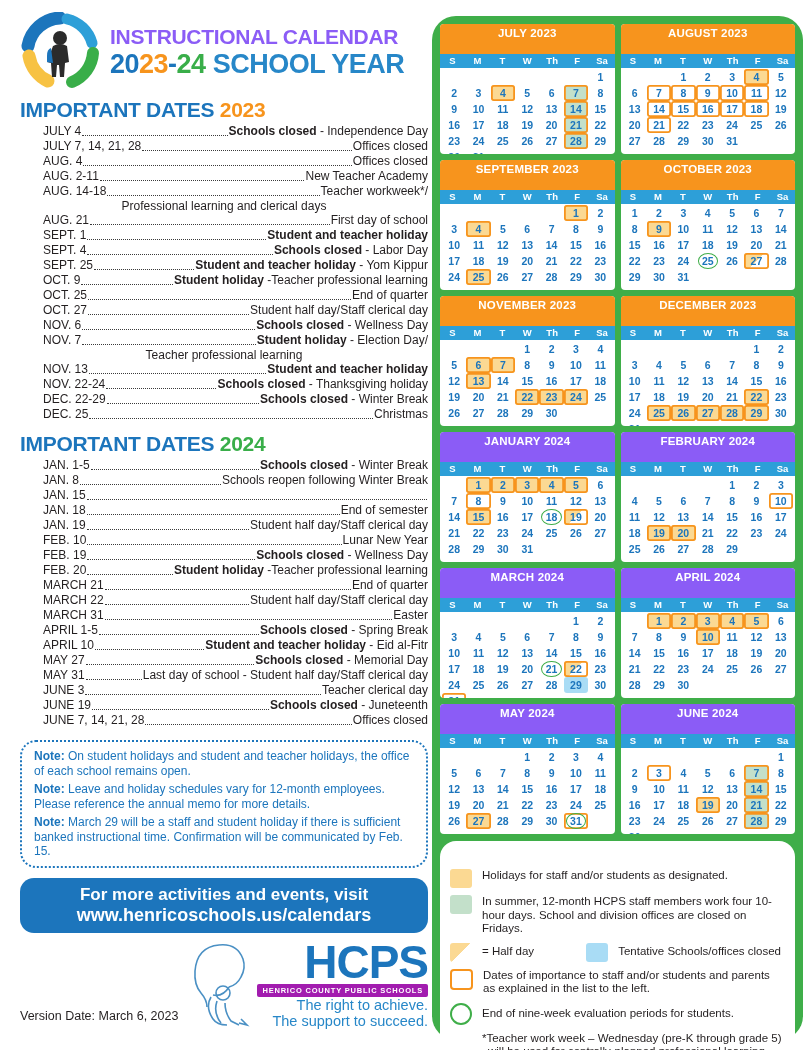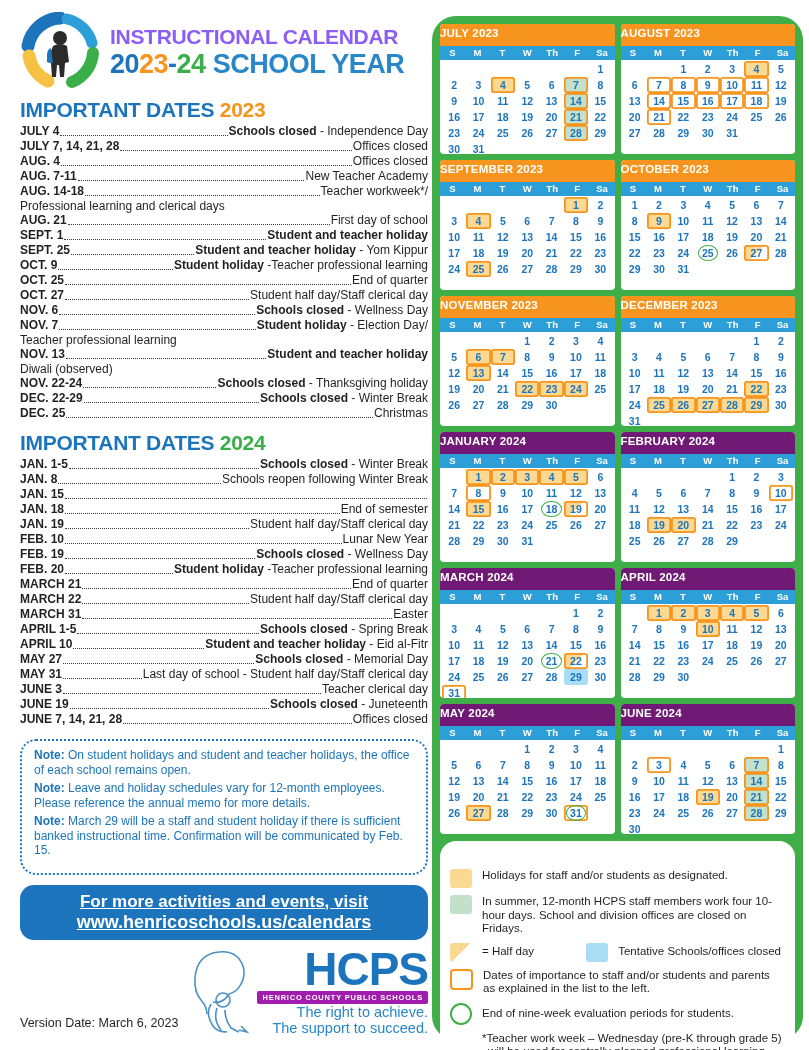--- a/index.html
+++ b/index.html
@@ -10,48 +10,48 @@
   
   .left{position:absolute;left:20px;top:12px;width:408px;}
   .hdr{display:flex;align-items:center;gap:10px;margin-bottom:4px;}
   .hdr-logo{width:80px;height:80px;flex:0 0 auto;}
   .hdr-text .t1{font-size:21px;font-weight:bold;color:#8b5cf6;letter-spacing:-0.3px;}
   .hdr-text .t2{font-size:27px;font-weight:bold;letter-spacing:-0.5px;}
   .c-blue{color:#1c75bc}.c-orange{color:#f7941d}.c-green{color:#39ae49}.c-lblue{color:#2787c8}
   .sec-h{font-size:21px;font-weight:bold;color:#1c75bc;letter-spacing:-0.3px;margin:6px 0 2px 0;}
   .d-list{width:100%;}
   .d-row{display:flex;align-items:flex-end;font-size:12px;line-height:15px;}
-  .d-date{font-weight:bold;white-space:nowrap;}
+  .d-date{font-weight:normal;white-space:nowrap;margin-left:23px;}
   .d-dots{flex:1;min-width:4px;border-bottom:1.7px dotted #3a3a3a;margin:0 1px 3px 1px;}
   .d-desc{white-space:nowrap;}
   .d-desc b{font-weight:bold;}
-  .d-cont{font-size:12px;line-height:14px;text-align:left;}
+  .d-cont{font-size:12px;line-height:14px;text-align:center;}
   
   .notes{border:2.5px dotted #1c75bc;border-radius:16px;padding:7px 12px;margin-top:12px;color:#1c75bc;font-size:12px;line-height:14.5px;}
   .notes .n{margin-bottom:4px;}
   .notes b{font-weight:bold;text-align:right;}
   
-  .banner{background:#1c75bc;border-radius:14px;color:#fff;text-align:center;padding:7px 4px;margin-top:10px;text-decoration:underline;}
+  .banner{background:#1c75bc;border-radius:14px;color:#fff;text-align:center;padding:7px 4px;margin-top:10px;}
   .banner .b1{font-size:17px;font-weight:bold;line-height:20px;}
   .banner .b2{font-size:18px;font-weight:bold;line-height:21px;}
   
   .foot{display:flex;align-items:flex-end;justify-content:space-between;margin-top:8px;}
   .version{font-size:12.5px;color:#231f20;padding-bottom:6px;}
   .hcps{display:flex;align-items:flex-end;gap:2px;}
   .hcps-right{text-align:right;}
   .hcps-acronym{font-size:46px;font-weight:bold;color:#1c75bc;line-height:40px;letter-spacing:-1px;}
   .hcps-bar{background:#a21caf;color:#fff;font-size:7.5px;font-weight:bold;letter-spacing:0.8px;padding:2px 5px;border-radius:2px;margin-top:2px;white-space:nowrap;}
   .hcps-tag{color:#2787c8;font-size:14.5px;line-height:16px;}
   
   .panel{position:absolute;left:432px;top:16px;width:371px;height:1024px;background:#3fae49;border-radius:24px;padding:8px;box-sizing:border-box;}
   .cal-grid{display:grid;grid-template-columns:1fr 1fr;gap:6px;}
   .cal{background:#fff;border-radius:4px;overflow:hidden;height:130px;}
-  .cal-title{height:22px;line-height:18px;color:#fff;font-size:11.5px;font-weight:bold;letter-spacing:0.2px;}
+  .cal-title{height:30px;line-height:18px;text-align:center;color:#fff;font-size:11.5px;font-weight:bold;letter-spacing:0.2px;}
   .cal-title.orange{background:#f7941d;}
-  .cal-title.blue{background:#701a75;}
+  .cal-title.blue{background:#8b5cf6;}
   .cal-dow{display:grid;grid-template-columns:repeat(7,1fr);background:#2d9fd8;height:14px;}
   .cal-dow span{color:#fff;font-size:9.5px;font-weight:bold;text-align:center;line-height:14px;}
   .cal-days{display:grid;grid-template-columns:repeat(7,1fr);padding:1px 2px;}
   .cell{position:relative;height:16px;line-height:16px;text-align:center;font-size:10.5px;font-weight:bold;color:#1c75bc;border-radius:3px;}
   .cell.m-holiday{background:#fbd993;box-shadow:inset 0 0 0 1.8px #f7941d;}
   .cell.m-summer{background:#c3e0ca;box-shadow:inset 0 0 0 1.8px #f7941d;}
   .cell.m-importance{box-shadow:inset 0 0 0 1.8px #f7941d;}
   .cell.m-halfday{background:linear-gradient(135deg,#fbd993 50%,#ffffff 50%);box-shadow:inset 0 0 0 1.8px #f7941d;}
   .cell.m-tentative{background:#a9dcf5;}
   .cell .ring{position:absolute;left:2px;right:2px;top:0;bottom:0;border:1.8px solid #3fae49;border-radius:50%;box-sizing:border-box;}
@@ -106,41 +106,46 @@
         <span class="d-date">JULY 7, 14, 21, 28</span>
         <span class="d-dots"></span>
         <span class="d-desc">Offices closed</span>
       </div>
       <div class="d-row">
         <span class="d-date">AUG. 4</span>
         <span class="d-dots"></span>
         <span class="d-desc">Offices closed</span>
       </div>
       <div class="d-row">
-        <span class="d-date">AUG. 7-11</span>
+        <span class="d-date">AUG. 2-11</span>
         <span class="d-dots"></span>
         <span class="d-desc">New Teacher Academy</span>
       </div>
       <div class="d-row">
         <span class="d-date">AUG. 14-18</span>
         <span class="d-dots"></span>
         <span class="d-desc">Teacher workweek*/</span>
       </div>
       <div class="d-cont">Professional learning and clerical days</div>
       <div class="d-row">
         <span class="d-date">AUG. 21</span>
         <span class="d-dots"></span>
         <span class="d-desc">First day of school</span>
       </div>
       <div class="d-row">
         <span class="d-date">SEPT. 1</span>
         <span class="d-dots"></span>
         <span class="d-desc"><b>Student and teacher holiday</b></span>
       </div>
       <div class="d-row">
+        <span class="d-date">SEPT. 4</span>
+        <span class="d-dots"></span>
+        <span class="d-desc"><b>Schools closed</b> - Labor Day</span>
+      </div>
+      <div class="d-row">
         <span class="d-date">SEPT. 25</span>
         <span class="d-dots"></span>
         <span class="d-desc"><b>Student and teacher holiday</b> - Yom Kippur</span>
       </div>
       <div class="d-row">
         <span class="d-date">OCT. 9</span>
         <span class="d-dots"></span>
         <span class="d-desc"><b>Student holiday</b> -Teacher professional learning</span>
       </div>
       <div class="d-row">
@@ -162,21 +167,20 @@
         <span class="d-date">NOV. 7</span>
         <span class="d-dots"></span>
         <span class="d-desc"><b>Student holiday</b> - Election Day/</span>
       </div>
       <div class="d-cont">Teacher professional learning</div>
       <div class="d-row">
         <span class="d-date">NOV. 13</span>
         <span class="d-dots"></span>
         <span class="d-desc"><b>Student and teacher holiday</b></span>
       </div>
-      <div class="d-cont">Diwali (observed)</div>
       <div class="d-row">
         <span class="d-date">NOV. 22-24</span>
         <span class="d-dots"></span>
         <span class="d-desc"><b>Schools closed</b> - Thanksgiving holiday</span>
       </div>
       <div class="d-row">
         <span class="d-date">DEC. 22-29</span>
         <span class="d-dots"></span>
         <span class="d-desc"><b>Schools closed</b> - Winter Break</span>
       </div>
@@ -276,21 +280,21 @@
       <div class="d-row">
         <span class="d-date">JUNE 7, 14, 21, 28</span>
         <span class="d-dots"></span>
         <span class="d-desc">Offices closed</span>
       </div>
     </div>
 
   <div class="notes">
     <div class="n"><b>Note:</b><span> On student holidays and student and teacher holidays, the office of each school remains open.</span></div>
     <div class="n"><b>Note:</b><span> Leave and holiday schedules vary for 12-month employees. Please reference the annual memo for more details.</span></div>
-    <div class="n" style="margin-bottom:8px;"><b>Note:</b><span> March 29 will be a staff and student holiday if there is sufficient banked instructional time. Confirmation will be communicated by Feb. 15.</span></div>
+    <div class="n" style="margin-bottom:0;"><b>Note:</b><span> March 29 will be a staff and student holiday if there is sufficient banked instructional time. Confirmation will be communicated by Feb. 15.</span></div>
   </div>
 
   <div class="banner">
     <div class="b1">For more activities and events, visit</div>
     <div class="b2">www.henricoschools.us/calendars</div>
   </div>
 
   <div class="foot">
     <div class="version">Version Date: March 6, 2023</div>
     <div class="hcps">

